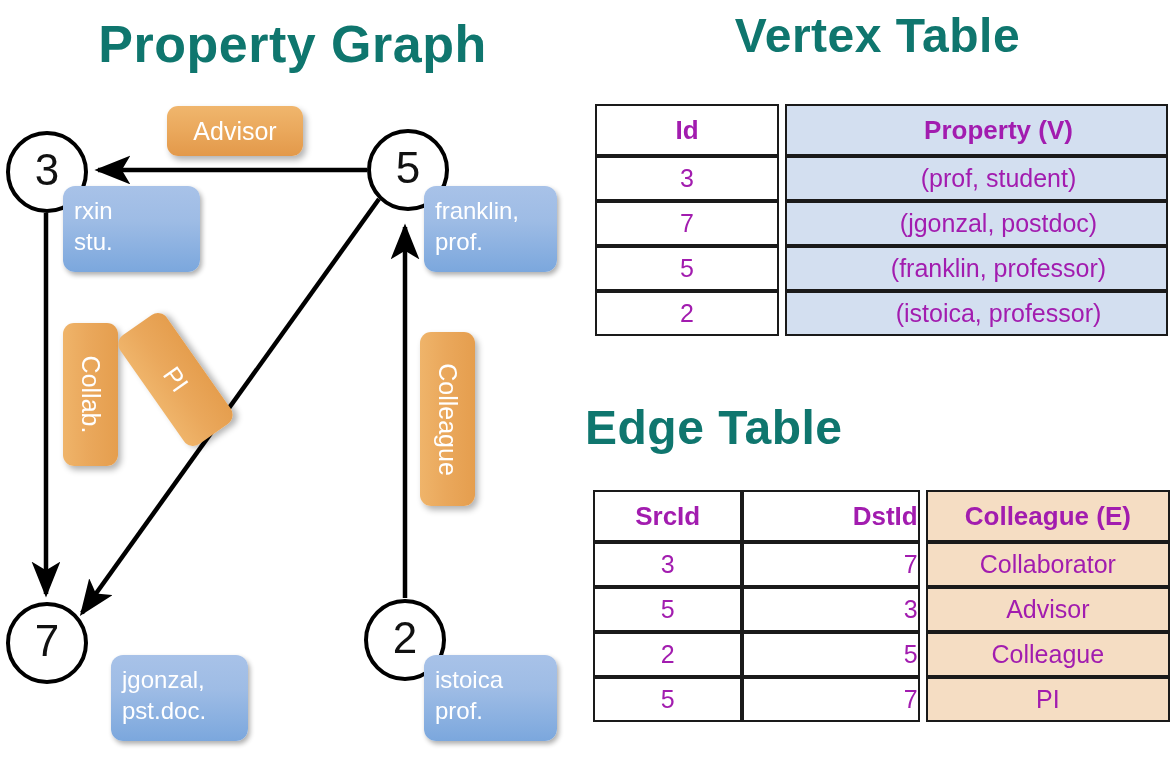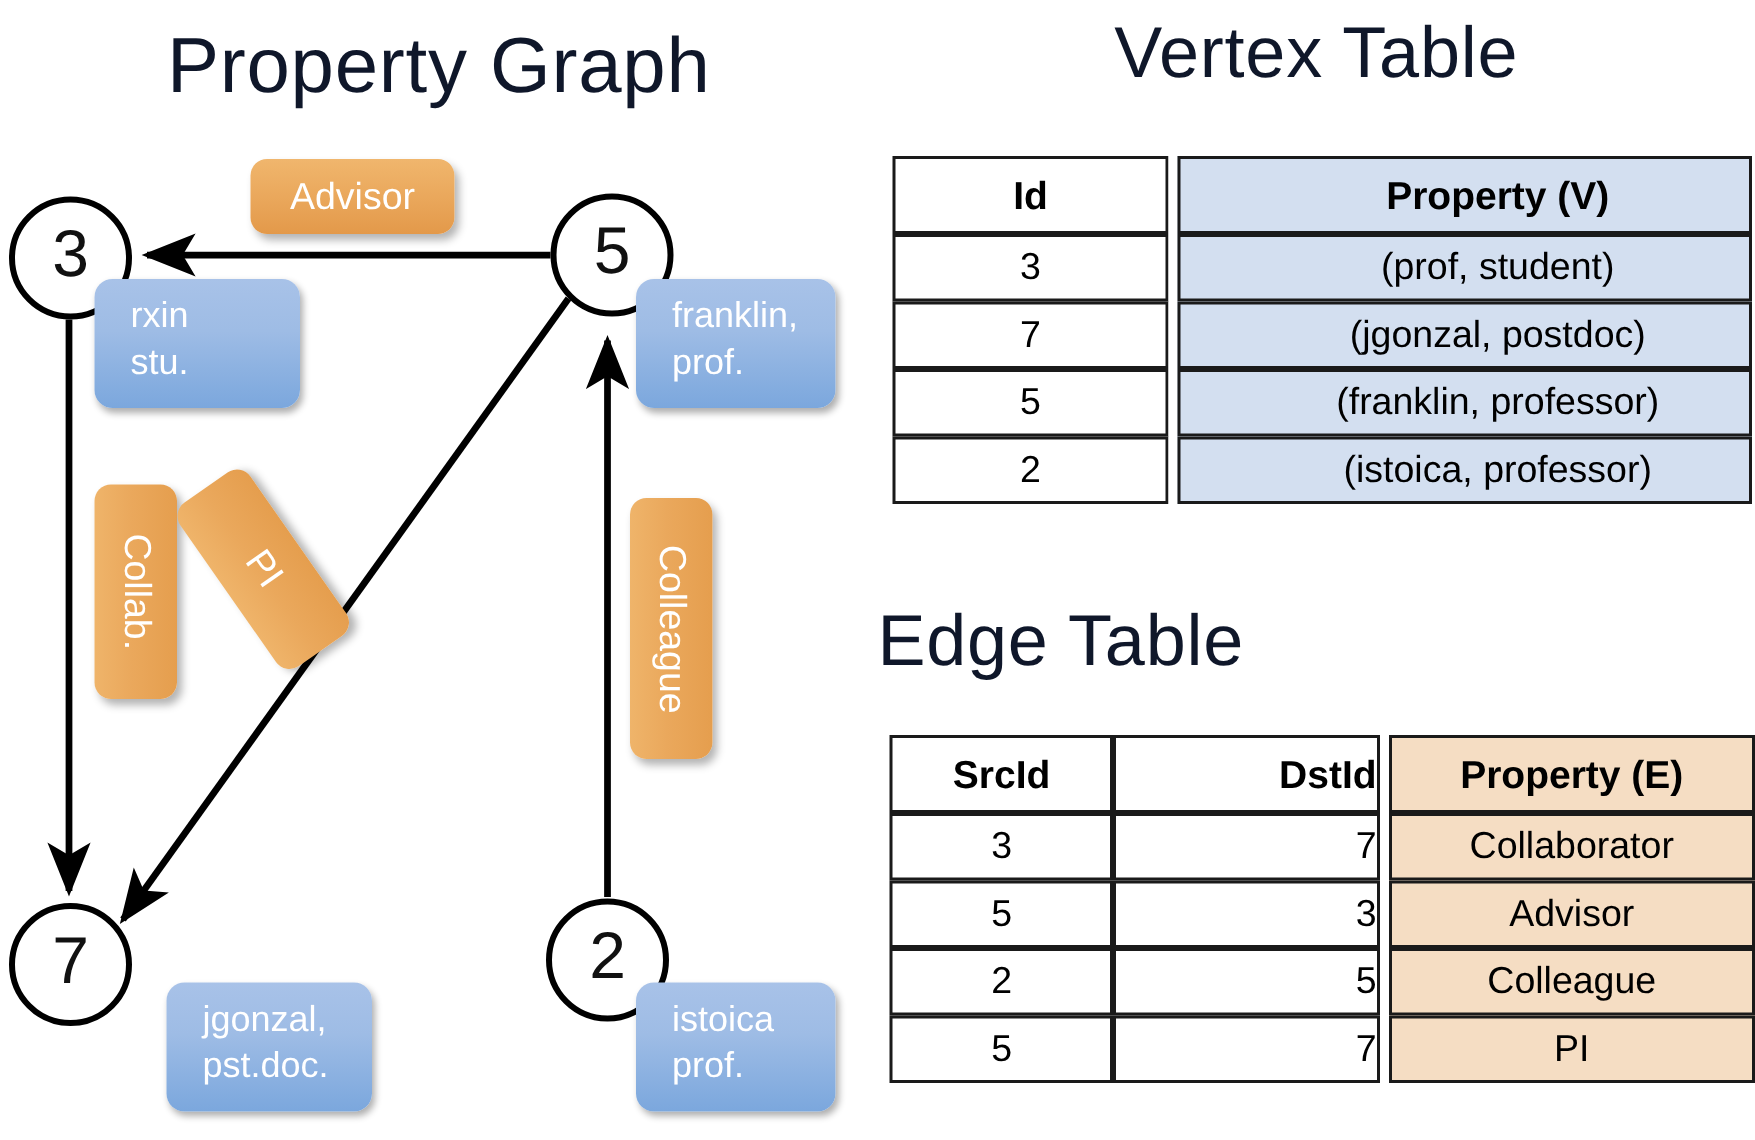--- a/index.html
+++ b/index.html
@@ -5,21 +5,21 @@
   html,body{margin:0;padding:0;}
   body{
     width:1170px;height:760px;background:#ffffff;
     font-family:"Liberation Sans", sans-serif;
     color:#111;overflow:hidden;position:relative;
   }
   .stage{position:absolute;left:0;top:0;width:1170px;height:760px;}
 
   
   .title{
-    position:absolute;font-weight:400;color:#0f172a;
+    position:absolute;font-weight:700;color:#0f766e;
     letter-spacing:.5px;white-space:nowrap;
   }
   #title-graph{left:0;top:14px;width:585px;text-align:center;font-size:52px;}
   #title-vertex{left:585px;top:8px;width:585px;text-align:center;font-size:48px;}
   #title-edge{left:585px;top:400px;width:585px;font-size:48px;}
 
   
   #graph-svg{position:absolute;left:0;top:0;width:585px;height:760px;}
 
   
@@ -31,42 +31,42 @@
     box-sizing:border-box;z-index:4;
   }
   .vnode span{transform:translateY(-2px);}
 
   
   .pbox{
     position:absolute;border-radius:12px;z-index:5;
     background:linear-gradient(to bottom,#a8c2e8 0%,#9ebce5 40%,#7ba7dd 100%);
     box-shadow:2px 3px 5px rgba(0,0,0,.32);
     color:#fff;font-size:24px;line-height:1.28;
-    padding:10px 14px 10px 24px;box-sizing:border-box;
+    padding:10px 14px 10px 11px;box-sizing:border-box;
     font-weight:400;
   }
 
   
   .ebox{
     position:absolute;border-radius:11px;z-index:6;
     background:linear-gradient(to right,#efb46a 0%,#eaa85c 45%,#e59e4e 100%);
     box-shadow:3px 4px 6px rgba(0,0,0,.30);
     color:#fff;display:flex;align-items:center;justify-content:center;
     font-size:25px;box-sizing:border-box;white-space:nowrap;
   }
   .ebox.horiz{
     background:linear-gradient(to bottom,#f0b66d 0%,#eaa85c 50%,#e3994a 100%);
   }
   .ebox .vtext{transform:rotate(90deg);white-space:nowrap;}
 
   
   .tbl{position:absolute;border-collapse:separate;border-spacing:0;}
   .tbl td,.tbl th{
     border:2px solid #1a1a1a;text-align:center;
-    font-size:25px;font-weight:400;color:#000000;
+    font-size:25px;font-weight:400;color:#a21caf;
     padding:0;height:45px;box-sizing:border-box;
   }
   .tbl th{font-weight:700;font-size:26px;height:52px;}
   .cell-blue{background:#d3dff0;}
   .cell-orange{background:#f5ddc3;}
   .col-gap{width:6px;border:none !important;background:#fff;padding:0;}
 
   #vertex-table{left:595px;top:104px;}
   #vertex-table .c-id{width:184px;}
   #vertex-table .c-prop{width:383px;padding-left:44px;}
@@ -179,21 +179,21 @@
     </tr>
   </tbody>
     </table>
 
   <table class="tbl" id="edge-table">
     <tbody>
         <tr>
       <th class="c-src">SrcId</th>
       <th class="c-dst">DstId</th>
       <td class="col-gap"></td>
-      <th class="c-eprop cell-orange">Property (E)</th>
+      <th class="c-eprop cell-orange">Colleague (E)</th>
     </tr>
     <tr>
       <td class="c-src">3</td>
       <td class="c-dst">7</td>
       <td class="col-gap"></td>
       <td class="c-eprop cell-orange">Collaborator</td>
     </tr>
     <tr>
       <td class="c-src">5</td>
       <td class="c-dst">3</td>

